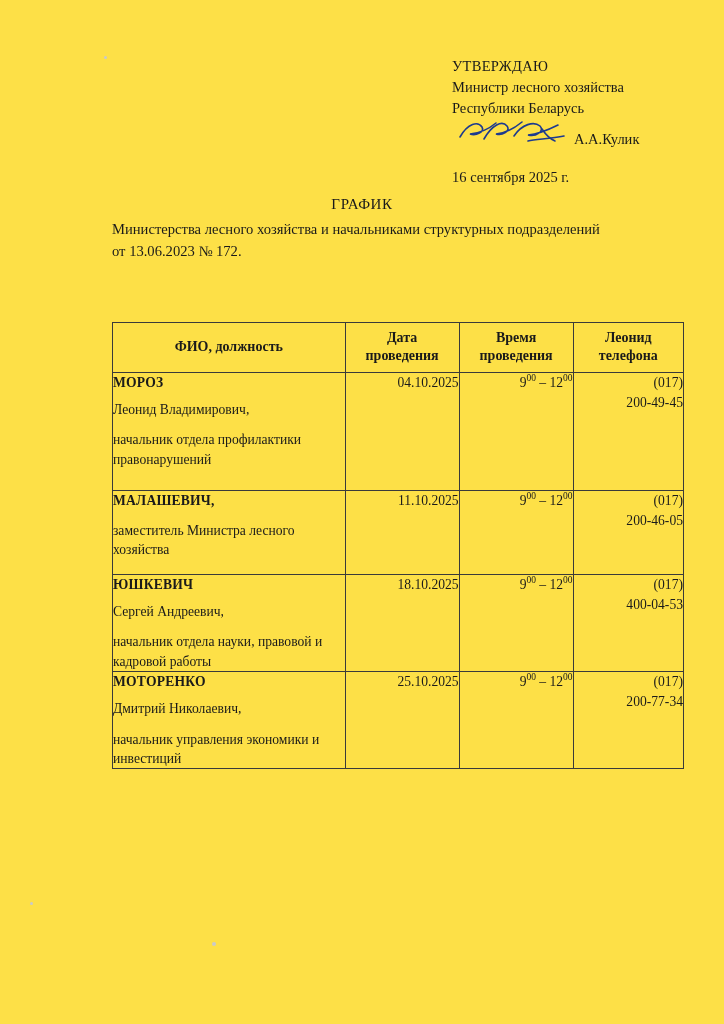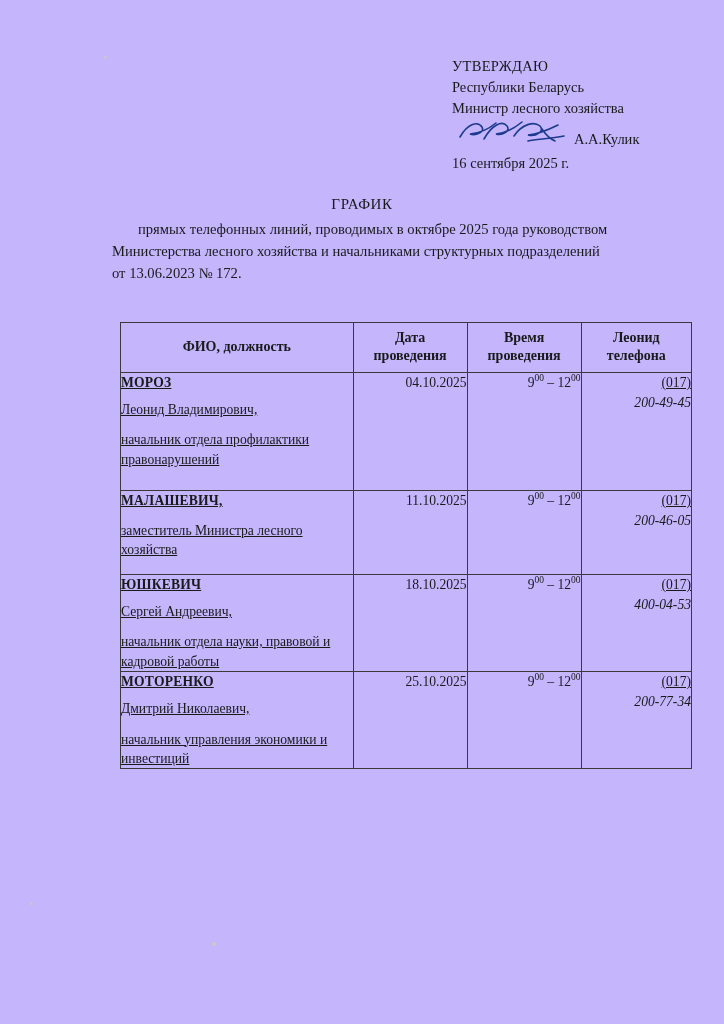--- a/index.html
+++ b/index.html
@@ -15,21 +15,21 @@
     color: #1a1a1a;
     overflow: hidden;
   }
 
   .page {
     position: absolute;
     left: 0;
     top: 0;
     width: 724px;
     height: 1024px;
-    background: #c4b5fd;
+    background: #fde047;
   }
 
   
   .approval {
     position: absolute;
     left: 452px;
     top: 56px;
     width: 250px;
     font-size: 14.5px;
     line-height: 1.45;
@@ -56,21 +56,21 @@
   }
   .signature {
     position: absolute;
     left: 2px;
     top: -4px;
     width: 120px;
     height: 30px;
   }
   .approval .date-line {
     display: block;
-    margin-top: 2px;
+    margin-top: 16px;
     white-space: nowrap;
     font-size: 14.5px;
   }
 
   
   .doc-title {
     position: absolute;
     top: 196px;
     left: 0;
     width: 724px;
@@ -93,21 +93,21 @@
     text-indent: 0;
   }
   .intro .first-line {
     display: block;
     text-indent: 26px;
   }
 
   
   .sched-table {
     position: absolute;
-    left: 120px;
+    left: 112px;
     top: 322px;
     width: 572px;
     border-collapse: collapse;
     font-size: 13.6px;
   }
   .sched-table td, .sched-table th {
     border: 1px solid #3a3a3a;
     vertical-align: top;
     padding: 0;
   }
@@ -120,21 +120,20 @@
     font-size: 14px;
   }
   .col-name  { width: 244px; }
   .col-date  { width: 110px; }
   .col-time  { width: 110px; }
   .col-phone { width: 108px; }
 
   .cell-name {
     padding: 7px 6px 8px 8px;
     line-height: 1.42;
-    text-decoration: underline;
   }
   .cell-name .surname {
     font-weight: bold;
     display: block;
     letter-spacing: 0.2px;
   }
   .cell-name .given {
     display: block;
     margin-top: 8px;
   }
@@ -146,66 +145,63 @@
     text-align: right;
     vertical-align: middle;
     padding: 6px 4px;
     line-height: 1.45;
   }
   .cell-center sup {
     font-size: 9.5px;
     vertical-align: super;
     line-height: 0;
   }
-  .phone .pcode { display: block; text-decoration: underline; }
-  .phone .pnum  { display: block; font-style: italic; }
+  .phone .pcode { display: block; }
+  .phone .pnum  { display: block; }
 
   
   .speck {
     position: absolute;
     background: #c9c9c9;
     border-radius: 50%;
   }
 </style>
 </head>
 <body>
 
 <div class="page">
 
   <div class="speck" style="left:104px; top:56px; width:3px; height:3px;"></div>
   <div class="speck" style="left:212px; top:942px; width:4px; height:4px;"></div>
   <div class="speck" style="left:30px; top:902px; width:3px; height:3px;"></div>
 
   <div class="approval">
     <span class="ln caps">УТВЕРЖДАЮ</span>
+    <span class="ln">Министр лесного хозяйства</span>
     <span class="ln">Республики Беларусь</span>
-    <span class="ln">Министр лесного хозяйства</span>
 
     <div class="sign-row">
       <svg class="signature" viewBox="0 0 120 30">
         <g fill="none" stroke="#1d3a8f" stroke-width="1.6" stroke-linecap="round">
           <path d="M6 20 C14 6, 24 4, 28 10 C31 15, 22 19, 16 17 C26 16, 36 11, 42 6"></path>
           <path d="M30 22 C38 8, 48 3, 53 9 C57 14, 48 19, 42 17 C52 16, 62 10, 68 5"></path>
           <path d="M60 19 C68 7, 80 4, 86 9 C91 14, 82 20, 74 18 C86 17, 96 12, 104 8"></path>
           <path d="M74 24 C82 22, 96 22, 110 19"></path>
           <path d="M88 12 C92 18, 96 22, 101 24"></path>
         </g>
       </svg>
       <span class="sign-name">А.А.Кулик</span>
     </div>
 
     <span class="date-line">16 сентября 2025 г.</span>
   </div>
 
   <div class="doc-title">ГРАФИК</div>
 
   <div class="intro">
-    <p>
-        <span class="first-line">прямых телефонных линий, проводимых в октябре 2025 года руководством</span>
-      </p>
     <p><span>Министерства лесного хозяйства и начальниками структурных подразделений</span></p>
     <p><span>от 13.06.2023 № 172.</span></p>
   </div>
 
   <table class="sched-table">
     <thead>
       <tr>
         <th class="col-name">
           <span>ФИО, должность</span>
         </th>

